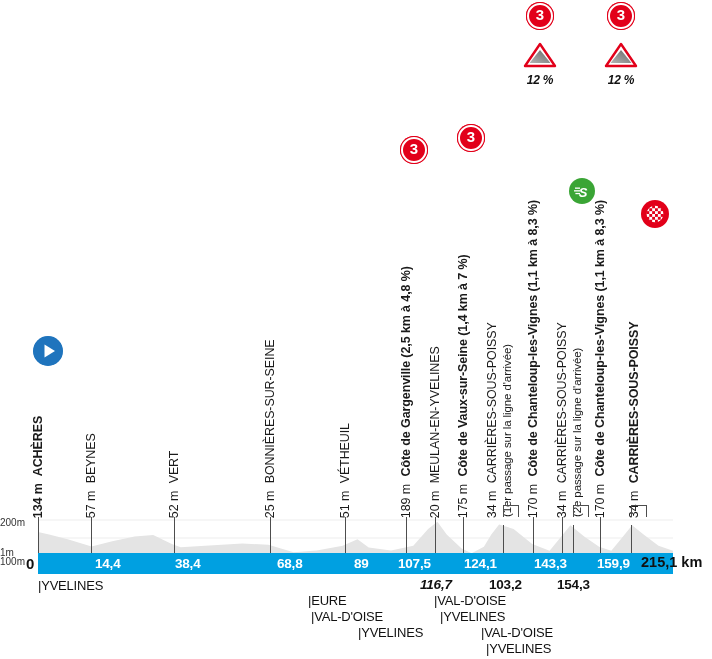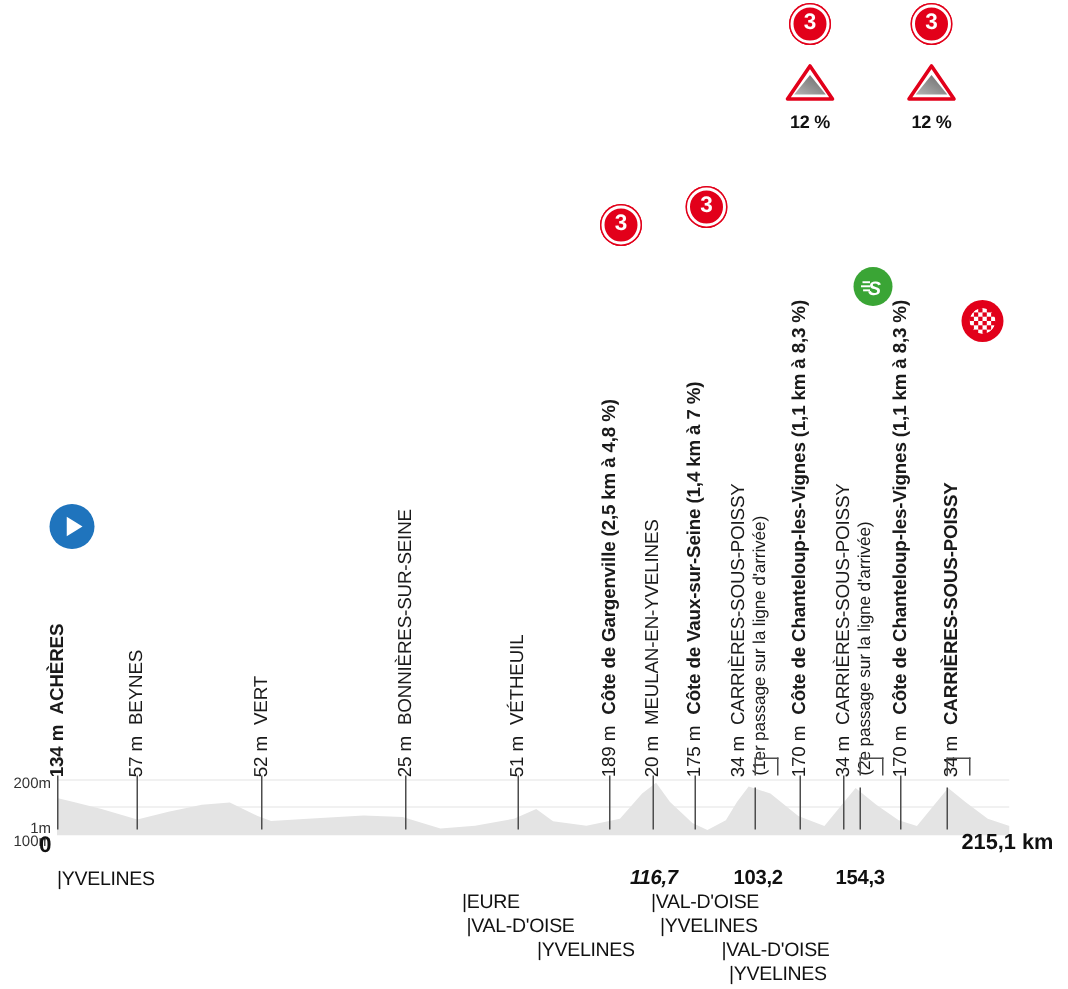--- a/index.html
+++ b/index.html
@@ -77,20 +77,21 @@
   }
   .badge-finish {
     width: 28px; height: 28px;
     background: #e2001a;
   }
 
   
   .grad-sign {
     position: absolute;
     text-align: center;
+    font-style: italic;
   }
   .grad-sign .pct {
     font-size: 12px;
     font-weight: bold;
     color: #111;
     margin-top: 1px;
     letter-spacing: -0.2px;
   }
 
   
@@ -99,21 +100,21 @@
     left: 38px;
     top: 516px;
     width: 635px;
     height: 41px;
   }
   #profile-svg { display: block; }
   .axis-label {
     position: absolute;
     font-size: 10px;
     color: #333;
-    text-align: right;
+    text-align: left;
     width: 34px;
   }
 
   
   #kmbar {
     position: absolute;
     left: 38px;
     top: 553px;
     width: 635px;
     height: 21px;
@@ -361,20 +362,30 @@
   <div class="ptick" style="left:435px; top:517px; height:36px;"></div>
   <div class="ptick" style="left:463px; top:517px; height:36px;"></div>
   <div class="ptick" style="left:503px; top:525px; height:28px;"></div>
   <div class="ptick" style="left:533px; top:517px; height:36px;"></div>
   <div class="ptick" style="left:562px; top:517px; height:36px;"></div>
   <div class="ptick" style="left:573px; top:525px; height:28px;"></div>
   <div class="ptick" style="left:600px; top:517px; height:36px;"></div>
   <div class="ptick" style="left:631px; top:525px; height:28px;"></div>
 
   <div id="km-zero">0</div>
+  <div id="kmbar">
+    <div class="kmlabel" style="left:57px;  top:3px;">14,4</div>
+    <div class="kmlabel" style="left:137px; top:3px;">38,4</div>
+    <div class="kmlabel" style="left:239px; top:3px;">68,8</div>
+    <div class="kmlabel" style="left:316px; top:3px;">89</div>
+    <div class="kmlabel" style="left:360px; top:3px;">107,5</div>
+    <div class="kmlabel" style="left:426px; top:3px;">124,1</div>
+    <div class="kmlabel" style="left:496px; top:3px;">143,3</div>
+    <div class="kmlabel" style="left:559px; top:3px;">159,9</div>
+  </div>
   <div id="km-total">215,1 km</div>
 
   <div class="kmlabel-below" style="left:420px; top:577px;font-style:italic;">116,7</div>
   <div class="kmlabel-below" style="left:489px; top:577px;">103,2</div>
   <div class="kmlabel-below" style="left:557px; top:577px;">154,3</div>
 
   <div class="dept" style="left:38px;  top:578px;">|YVELINES</div>
   <div class="dept" style="left:308px; top:593px;">|EURE</div>
   <div class="dept" style="left:311px; top:609px;">|VAL-D'OISE</div>
   <div class="dept" style="left:358px; top:625px;">|YVELINES</div>

